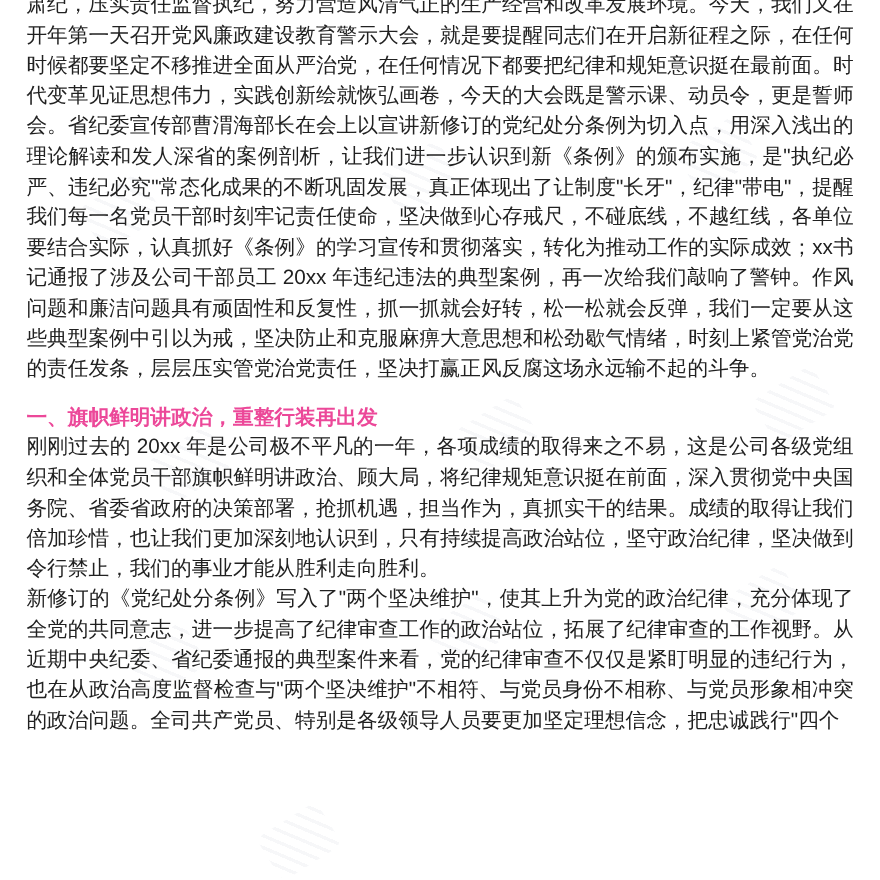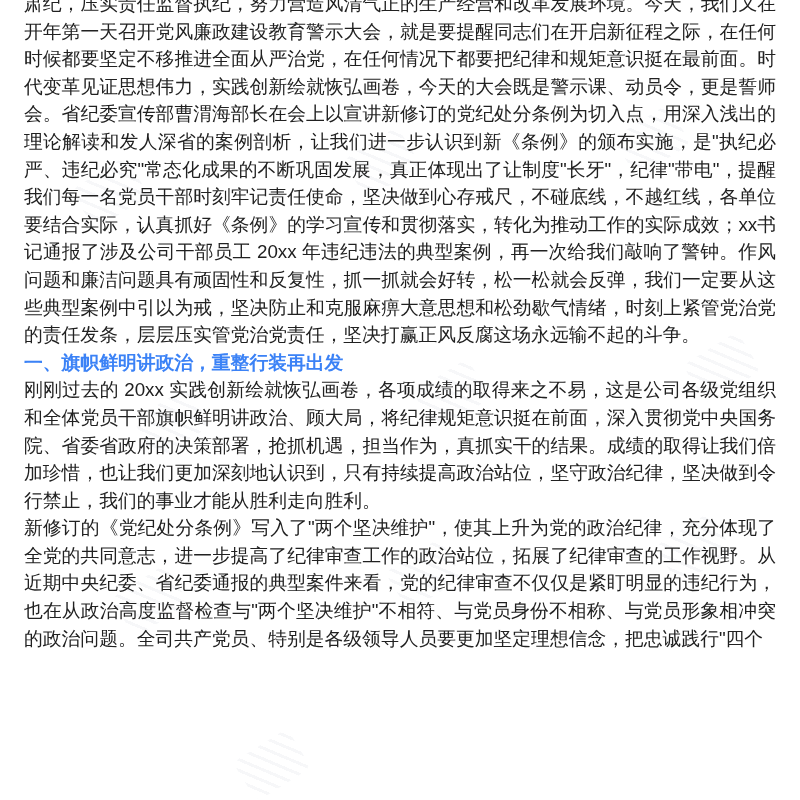--- a/index.html
+++ b/index.html
@@ -28,21 +28,22 @@
   }
   .para {
     margin: 0;
     padding: 0;
     font-size: inherit;
     font-weight: inherit;
     line-height: inherit;
   }
   .heading {
     font-weight: 700;
-    color: #3b82f6;
+    color: #ec4899;
+    margin-top: 16px;
   }
   
   .wm {
     position: absolute;
     width: 64px;
     height: 46px;
     transform: rotate(-32deg);
     opacity: 0.07;
     border-radius: 8px;
     background: repeating-linear-gradient(55deg, #8890a8 0 3px, transparent 3px 10px);
@@ -60,15 +61,15 @@
 <div class="wm" style="left: 420px; top: 372px;"></div>
 <div class="wm" style="left: 690px; top: 345px;"></div>
 <div class="wm" style="left: 118px; top: 578px;"></div>
 <div class="wm" style="left: 392px; top: 552px;"></div>
 <div class="wm" style="left: 662px; top: 526px;"></div>
 <div class="wm" style="left: 240px; top: 742px;"></div>
 
 <div class="page">
   <p class="para">肃纪，压实责任监督执纪，努力营造风清气正的生产经营和改革发展环境。今天，我们又在开年第一天召开党风廉政建设教育警示大会，就是要提醒同志们在开启新征程之际，在任何时候都要坚定不移推进全面从严治党，在任何情况下都要把纪律和规矩意识挺在最前面。时代变革见证思想伟力，实践创新绘就恢弘画卷，今天的大会既是警示课、动员令，更是誓师会。省纪委宣传部曹渭海部长在会上以宣讲新修订的党纪处分条例为切入点，用深入浅出的理论解读和发人深省的案例剖析，让我们进一步认识到新《条例》的颁布实施，是"执纪必严、违纪必究"常态化成果的不断巩固发展，真正体现出了让制度"长牙"，纪律"带电"，提醒我们每一名党员干部时刻牢记责任使命，坚决做到心存戒尺，不碰底线，不越红线，各单位要结合实际，认真抓好《条例》的学习宣传和贯彻落实，转化为推动工作的实际成效；xx书记通报了涉及公司干部员工 20xx 年违纪违法的典型案例，再一次给我们敲响了警钟。作风问题和廉洁问题具有顽固性和反复性，抓一抓就会好转，松一松就会反弹，我们一定要从这些典型案例中引以为戒，坚决防止和克服麻痹大意思想和松劲歇气情绪，时刻上紧管党治党的责任发条，层层压实管党治党责任，坚决打赢正风反腐这场永远输不起的斗争。</p>
   <h2 class="para heading">一、旗帜鲜明讲政治，重整行装再出发</h2>
-  <p class="para">刚刚过去的 20xx 实践创新绘就恢弘画卷，各项成绩的取得来之不易，这是公司各级党组织和全体党员干部旗帜鲜明讲政治、顾大局，将纪律规矩意识挺在前面，深入贯彻党中央国务院、省委省政府的决策部署，抢抓机遇，担当作为，真抓实干的结果。成绩的取得让我们倍加珍惜，也让我们更加深刻地认识到，只有持续提高政治站位，坚守政治纪律，坚决做到令行禁止，我们的事业才能从胜利走向胜利。</p>
+  <p class="para">刚刚过去的 20xx 年是公司极不平凡的一年，各项成绩的取得来之不易，这是公司各级党组织和全体党员干部旗帜鲜明讲政治、顾大局，将纪律规矩意识挺在前面，深入贯彻党中央国务院、省委省政府的决策部署，抢抓机遇，担当作为，真抓实干的结果。成绩的取得让我们倍加珍惜，也让我们更加深刻地认识到，只有持续提高政治站位，坚守政治纪律，坚决做到令行禁止，我们的事业才能从胜利走向胜利。</p>
   <p class="para">新修订的《党纪处分条例》写入了"两个坚决维护"，使其上升为党的政治纪律，充分体现了全党的共同意志，进一步提高了纪律审查工作的政治站位，拓展了纪律审查的工作视野。从近期中央纪委、省纪委通报的典型案件来看，党的纪律审查不仅仅是紧盯明显的违纪行为，也在从政治高度监督检查与"两个坚决维护"不相符、与党员身份不相称、与党员形象相冲突的政治问题。全司共产党员、特别是各级领导人员要更加坚定理想信念，把忠诚践行"四个</p>
 </div>
 
 </body></html>

